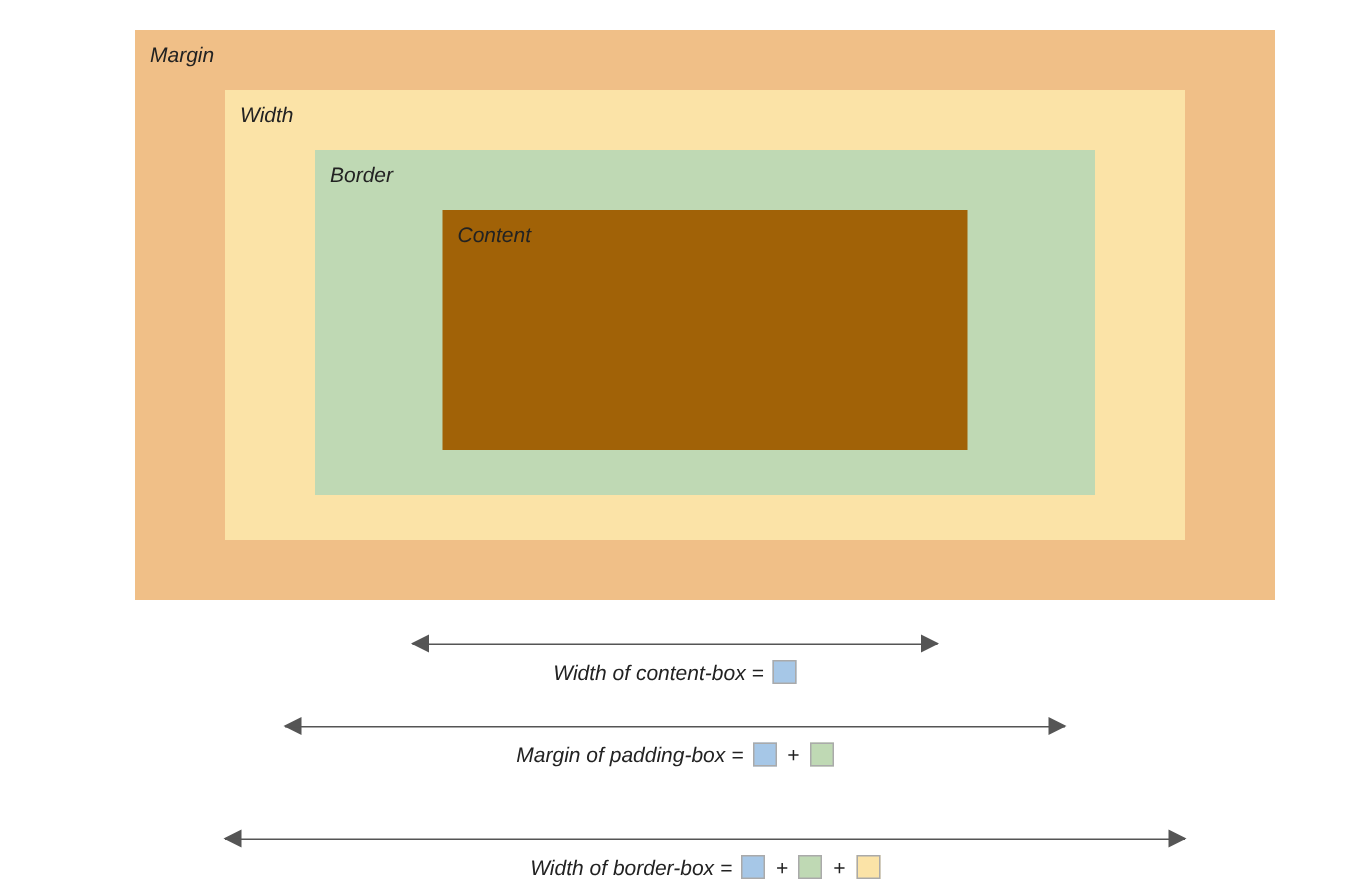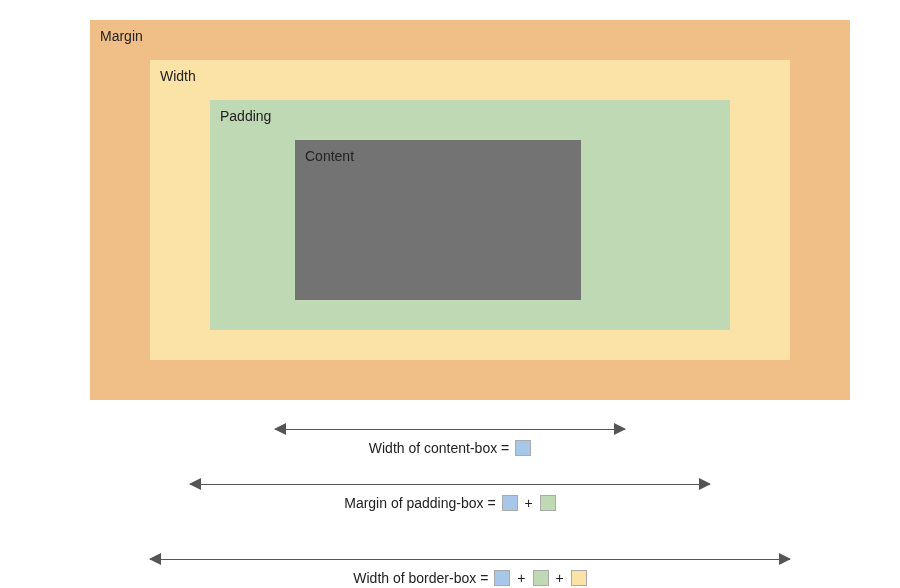--- a/index.html
+++ b/index.html
@@ -9,30 +9,31 @@
     height: 588px;
     font-family: Arial, Helvetica, sans-serif;
     font-size: 14px;
     color: #222;
     background: #fff;
   }
   .stage {
     position: relative;
     width: 900px;
     height: 588px;
+    font-style: italic;
   }
   .box {
     position: absolute;
     box-sizing: border-box;
     padding: 8px 10px;
   }
   .margin-box   { left: 90px;  top: 20px;  width: 760px; height: 380px; background: #f0bf87; }
   .border-box   { left: 150px; top: 60px;  width: 640px; height: 300px; background: #fbe3a7; }
   .padding-box  { left: 210px; top: 100px; width: 520px; height: 230px; background: #bfd9b4; }
-  .content-box  { left: 295px; top: 140px; width: 286px; height: 160px; background: #737373; }
+  .content-box  { left: 295px; top: 140px; width: 350px; height: 160px; background: #a16207; }
 
   .legend {
     position: absolute;
     left: 0;
     width: 900px;
     text-align: center;
   }
   .legend-1 { top: 420px; }
   .legend-2 { top: 475px; }
   .legend-3 { top: 550px; padding-left: 20px; }
@@ -89,21 +90,21 @@
 
   <div class="box margin-box">
     <span>Margin</span>
   </div>
 
   <div class="box border-box">
     <span>Width</span>
   </div>
 
   <div class="box padding-box">
-    <span>Padding</span>
+    <span>Border</span>
   </div>
 
   <div class="box content-box">
     <span>Content</span>
   </div>
 
   <div class="legend legend-1">
     <div class="arrow arrow-1">
       <div class="arrow-head left"></div>
       <div class="arrow-line"></div>

